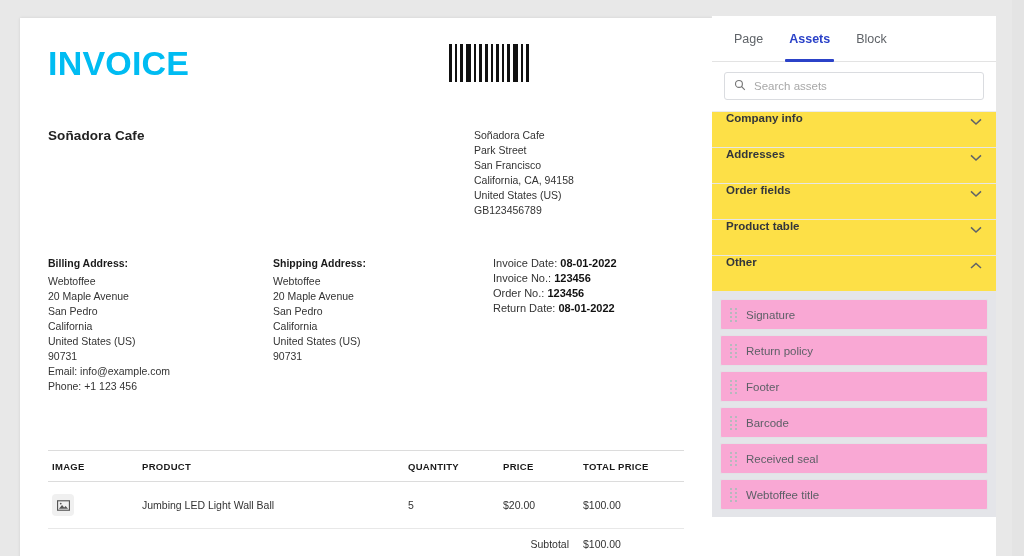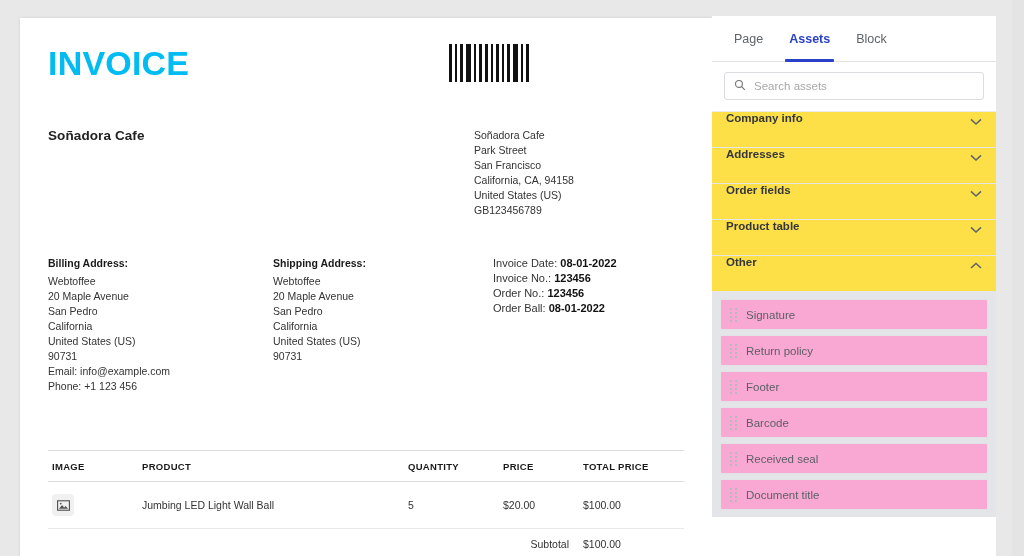--- a/index.html
+++ b/index.html
@@ -191,21 +191,21 @@
               <div>San Pedro</div>
               <div>California</div>
               <div>United States (US)</div>
               <div>90731</div>
             </div>
         </div>
         <div class="meta-col" id="meta-col">
             <div><span>Invoice Date: </span><b>08-01-2022</b></div>
             <div><span>Invoice No.: </span><b>123456</b></div>
             <div><span>Order No.: </span><b>123456</b></div>
-            <div><span>Order Ball: </span><b>08-01-2022</b></div>
+            <div><span>Return Date: </span><b>08-01-2022</b></div>
           </div>
       </div>
 
       <div class="table-wrap">
         <table class="items">
           <thead>
             <tr id="thead-row">
                 <th class="col-img">IMAGE</th>
                 <th class="col-prod">PRODUCT</th>
                 <th class="col-qty">QUANTITY</th>
@@ -365,21 +365,21 @@
               <span class="dots">
                 <i></i>
                 <i></i>
                 <i></i>
                 <i></i>
                 <i></i>
                 <i></i>
                 <i></i>
                 <i></i>
               </span>
-              <span class="asset-label">Document title</span>
+              <span class="asset-label">Webtoffee title</span>
             </div>
           </div>
         </div>
 
     </div>
 
   </div>
 
   <div class="right-gutter"></div>
 </div>

